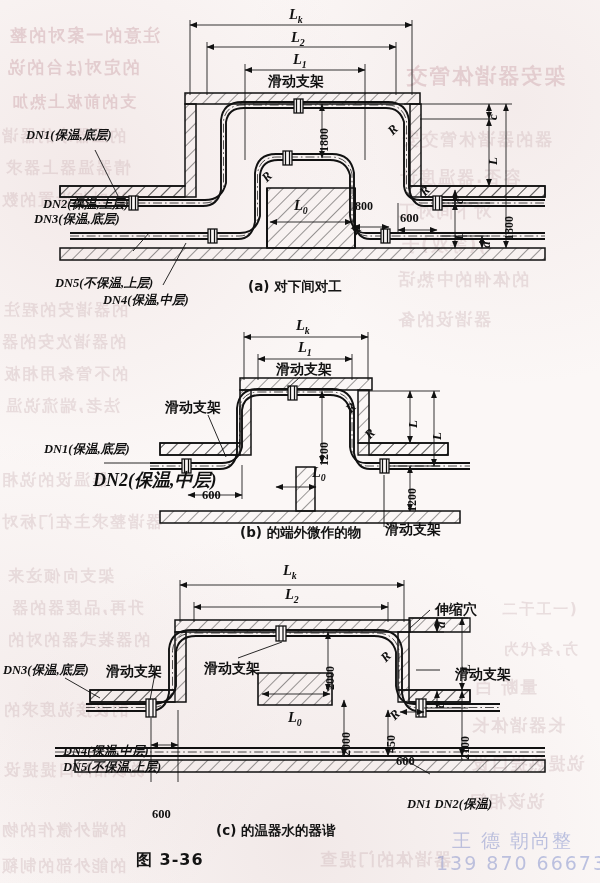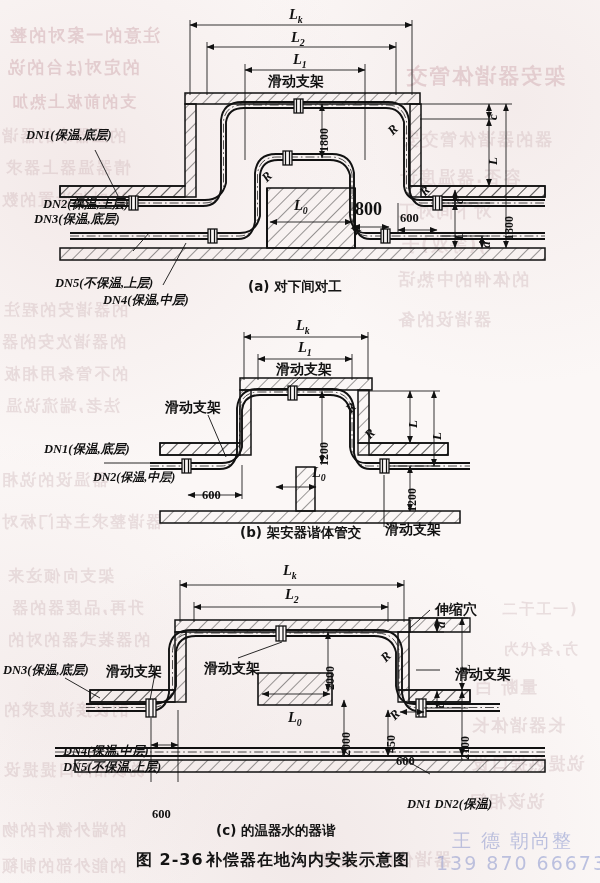--- a/index.html
+++ b/index.html
@@ -207,21 +207,21 @@
   <div class="t dn" style="left:34px;top:213px;font-size:12.5px;">DN3(保温,底层)</div>
   <div class="t dn" style="left:55px;top:277px;font-size:12.5px;">DN5(不保温,上层)</div>
   <div class="t dn" style="left:103px;top:294px;font-size:12.5px;">DN4(保温,中层)</div>
   <div class="t cn" style="left:268px;top:74px;font-size:14px;">滑动支架</div>
 
   <div class="t ital" style="left:289px;top:7px;font-size:14.5px;">L<sub>k</sub></div>
   <div class="t ital" style="left:291px;top:30px;font-size:14.5px;">L<sub>2</sub></div>
   <div class="t ital" style="left:293px;top:52px;font-size:14.5px;">L<sub>1</sub></div>
   <div class="t ital" style="left:294px;top:198px;font-size:14.5px;">L<sub>0</sub></div>
   <div class="t num rot90" style="left:318px;top:152px;font-size:12px;">1800</div>
-  <div class="t num" style="left:355px;top:200px;font-size:18px;">800</div>
+  <div class="t num" style="left:355px;top:200px;font-size:12px;">800</div>
   <div class="t num" style="left:400px;top:212px;font-size:12.5px;">600</div>
   <div class="t num rot90" style="left:503px;top:240px;font-size:12px;">1800</div>
   <div class="t ital rot90" style="left:486px;top:120px;font-size:13px;">c</div>
   <div class="t ital rot90" style="left:486px;top:165px;font-size:13px;">L</div>
   <div class="t ital rot90" style="left:452px;top:204px;font-size:13px;">c</div>
   <div class="t ital rot90" style="left:452px;top:240px;font-size:13px;">L</div>
   <div class="t ital rot90" style="left:479px;top:248px;font-size:13px;">a</div>
   <div class="t ital rotR" style="left:385px;top:128px;font-size:13px;">R</div>
   <div class="t ital rotR" style="left:259px;top:175px;font-size:13px;">R</div>
   <div class="t ital rotR" style="left:417px;top:189px;font-size:13px;">R</div>
@@ -289,30 +289,30 @@
       <line x1="155" y1="148" x2="104" y2="148"></line>
     </g>
   </svg>
 
   <div class="t ital" style="left:296px;top:318px;font-size:14.5px;">L<sub>k</sub></div>
   <div class="t ital" style="left:298px;top:340px;font-size:14.5px;">L<sub>1</sub></div>
   <div class="t cn" style="left:276px;top:362px;font-size:14px;">滑动支架</div>
   <div class="t cn" style="left:165px;top:400px;font-size:14px;">滑动支架</div>
   <div class="t cn" style="left:385px;top:522px;font-size:14px;">滑动支架</div>
   <div class="t dn" style="left:44px;top:443px;font-size:12.5px;">DN1(保温,底层)</div>
-  <div class="t dn" style="left:93px;top:471px;font-size:12px;">DN2(保温,中层)</div>
+  <div class="t dn" style="left:93px;top:471px;font-size:18px;">DN2(保温,中层)</div>
   <div class="t num rot90" style="left:318px;top:466px;font-size:12px;">1200</div>
   <div class="t num rot90" style="left:406px;top:512px;font-size:12px;">1200</div>
   <div class="t ital" style="left:312px;top:465px;font-size:14.5px;">L<sub>0</sub></div>
   <div class="t num" style="left:202px;top:489px;font-size:12.5px;">600</div>
   <div class="t ital rot90" style="left:406px;top:428px;font-size:13px;">L</div>
   <div class="t ital rot90" style="left:430px;top:440px;font-size:13px;">L</div>
   <div class="t ital rotR" style="left:343px;top:406px;font-size:13px;">R</div>
   <div class="t ital rotR" style="left:362px;top:432px;font-size:13px;">R</div>
-  <div class="t cap" style="left:240px;top:526px;font-size:13.5px;">(b) 架安器谐体管交</div>
+  <div class="t cap" style="left:240px;top:526px;font-size:13.5px;">(b) 的端外微作的物</div>
 
   <svg width="600" height="290" viewBox="0 0 600 290" style="top:560px;">
 
     <path d="M175,60 L410,60 L410,72 L175,72 Z" fill="url(#hx)" stroke="#111" stroke-width="1.5"></path>
 
     <path d="M175,72 L175,130 L90,130 L90,142 L186,142 L186,72 Z" fill="url(#hx)" stroke="#111" stroke-width="1.5"></path>
     <path d="M90,130 L175,130 L175,142 L90,142 Z" fill="url(#hx)" stroke="#111" stroke-width="1.3"></path>
 
     <path d="M398,72 L398,130 L470,130 L470,142 L409,142 L409,72 Z" fill="url(#hx)" stroke="#111" stroke-width="1.5"></path>
     <path d="M398,130 L470,130 L470,142 L398,142 Z" fill="url(#hx)" stroke="#111" stroke-width="1.3"></path>
@@ -400,16 +400,15 @@
   <div class="t num" style="left:396px;top:755px;font-size:12.5px;">600</div>
   <div class="t num" style="left:152px;top:808px;font-size:12.5px;">600</div>
   <div class="t num rot90" style="left:459px;top:760px;font-size:12px;">2100</div>
   <div class="t ital rot90" style="left:434px;top:628px;font-size:13px;">a</div>
   <div class="t ital rot90" style="left:459px;top:672px;font-size:13px;">L</div>
   <div class="t ital rot90" style="left:433px;top:708px;font-size:13px;">a</div>
   <div class="t ital rotR" style="left:378px;top:655px;font-size:13px;">R</div>
   <div class="t ital rotR" style="left:387px;top:713px;font-size:13px;">R</div>
   <div class="t cap" style="left:216px;top:824px;font-size:13.5px;">(c) 的温器水的器谐</div>
 
-  <div class="t cap" style="left:136px;top:852px;font-size:16px;letter-spacing:1px;">图 2-36</div>
-  <div class="t cap" style="left:206px;top:852px;font-size:16px;letter-spacing:1px;">补偿器在地沟内安装示意图</div>
+  <div class="t cap" style="left:136px;top:852px;font-size:16px;letter-spacing:1px;">图 3-36</div>
 
 </div>
 
 </body></html>

